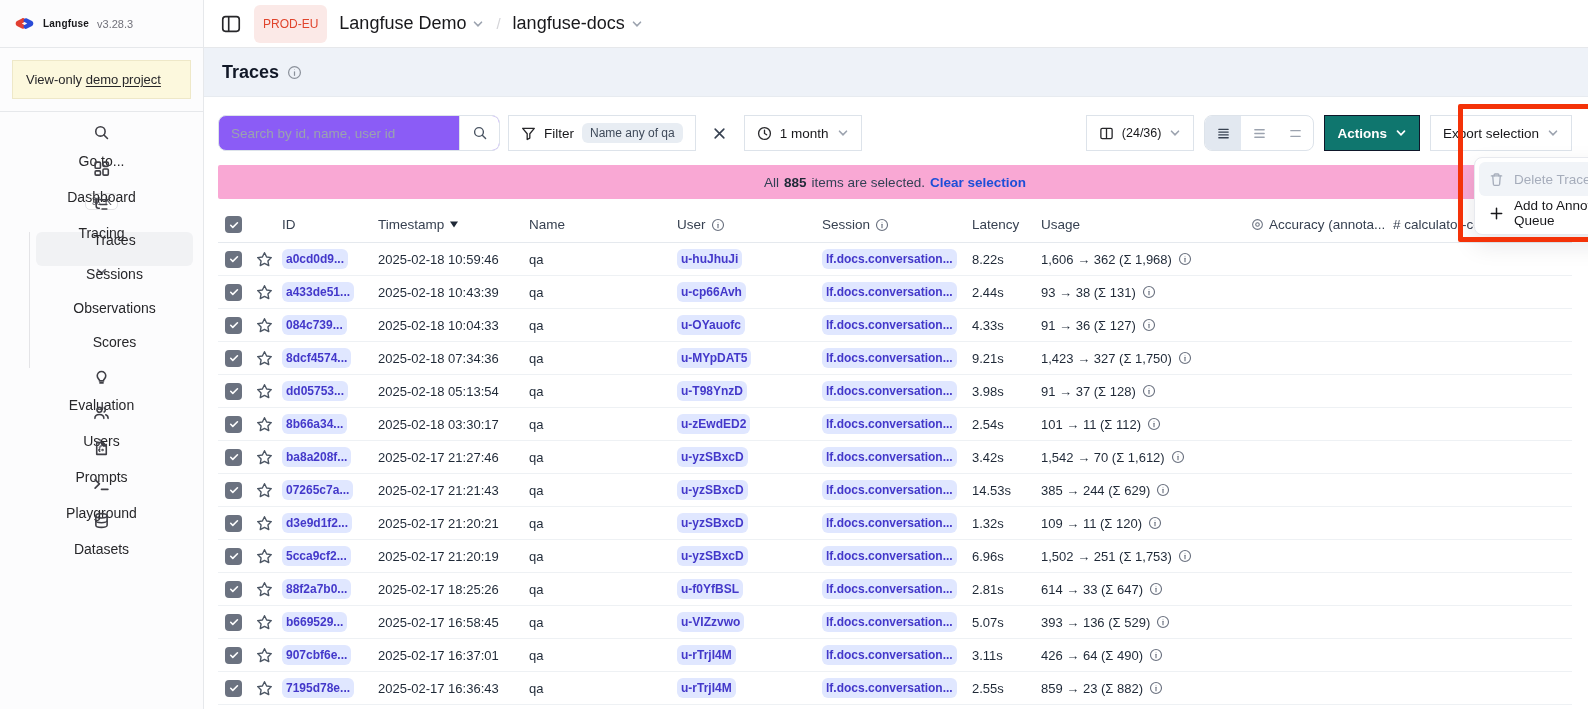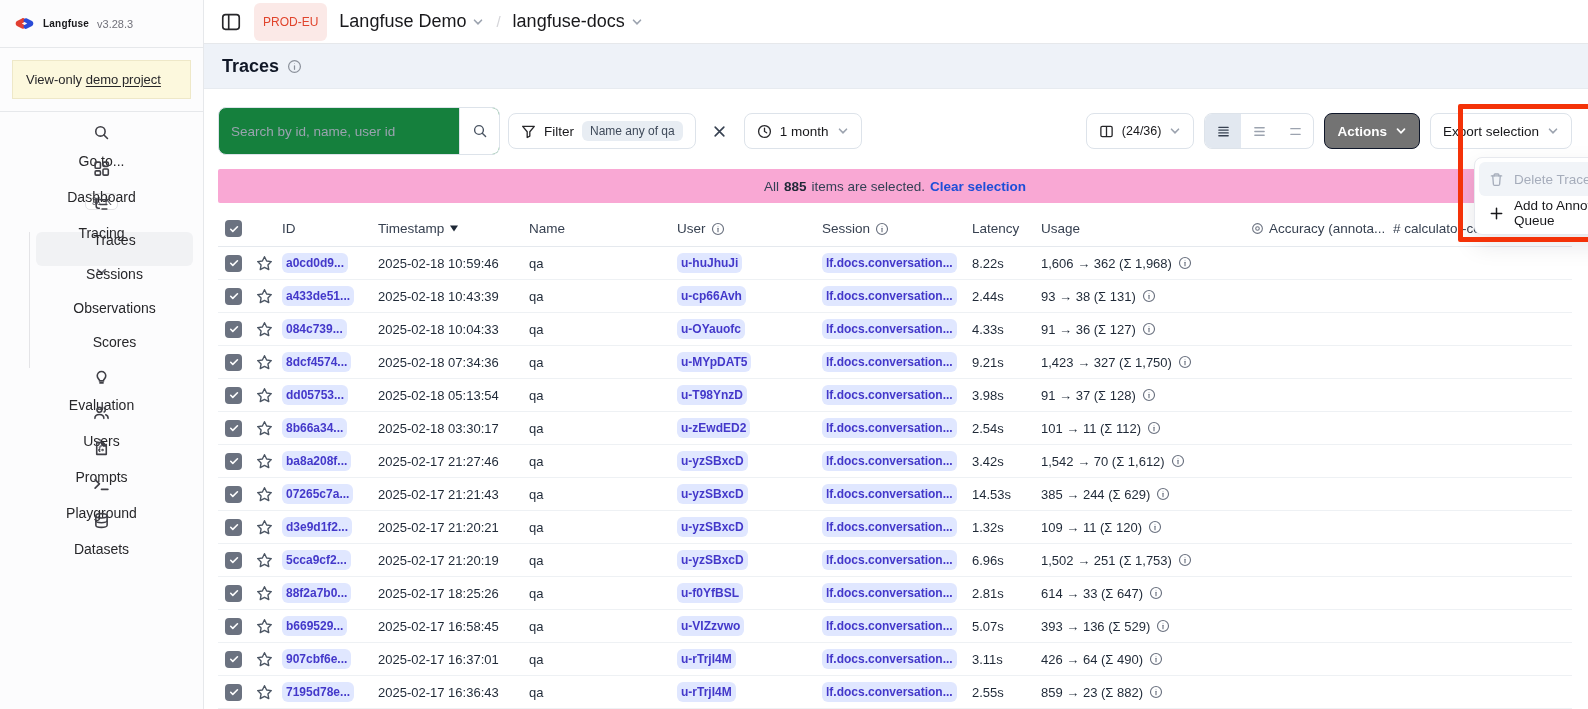--- a/index.html
+++ b/index.html
@@ -34,33 +34,33 @@
   .env-badge { background:#fbe9e7; color:#e0442c; font-size:12px; font-weight:500; border-radius:6px; padding:13px 9px; line-height:1; }
   .crumb { display:flex; align-items:center; gap:6px; font-size:18px; font-weight:500; color:#18181b; cursor:pointer; }
   .slash { color:#d4d4d8; font-size:15px; }
   .titlebar { height:49px; background:#eef2f8; border-bottom:1px solid #e7ebf0; display:flex; align-items:center; gap:8px; padding:0 18px; }
   .page-title { font-size:18px; font-weight:700; color:#111827; }
 
   .content { padding:18px 16px 0 14px; background:#fff; flex:1; }
 
   
   .toolbar { display:flex; align-items:center; gap:8px; }
-  .search-group { display:flex; width:282px; height:48px; border:1px solid #dde3ea; border-radius:8px; background:#15803d; overflow:hidden; }
+  .search-group { display:flex; width:282px; height:36px; border:1px solid #dde3ea; border-radius:8px; background:#8b5cf6; overflow:hidden; }
   .search-group input { flex:1; border:none; outline:none; padding:0 12px; font-size:13.5px; font-family:inherit; color:#18181b; background:transparent; }
   .search-group input::placeholder { color:#9aa3af; }
   .search-btn { width:40px; border-left:1px solid #dde3ea; display:flex; align-items:center; justify-content:center; cursor:pointer; background:#fff; }
-  .btn { height:36px; border:1px solid #dde3ea; border-radius:8px; background:#fff; display:inline-flex; align-items:center; gap:8px; padding:0 12px; font-size:13.5px; font-weight:500; color:#18181b; cursor:pointer; white-space:nowrap; }
+  .btn { height:36px; border:1px solid #dde3ea; border-radius:0; background:#fff; display:inline-flex; align-items:center; gap:8px; padding:0 12px; font-size:13.5px; font-weight:500; color:#18181b; cursor:pointer; white-space:nowrap; }
   .filter-chip { background:#e8edf3; border-radius:6px; padding:4px 8px; font-size:12px; font-weight:500; color:#3f4a5a; line-height:1; }
   .icon-btn { width:32px; height:36px; display:flex; align-items:center; justify-content:center; cursor:pointer; background:transparent; border:none; }
   .tb-right { margin-left:auto; display:flex; align-items:center; gap:10px; }
   .cols-label { font-size:12.5px; }
   .rh-group { display:flex; height:36px; border:1px solid #dde3ea; border-radius:8px; overflow:hidden; background:#fff; }
   .rh { width:36px; display:flex; align-items:center; justify-content:center; cursor:pointer; }
   .rh.active { background:#e2e8f0; }
-  .actions-btn { background:#737373; border-color:#0f172a; color:#fff; font-weight:600; }
+  .actions-btn { background:#0f766e; border-color:#0f172a; color:#fff; font-weight:600; }
 
   
   .banner { margin-top:14px; height:34px; background:#f9a8d4; border-radius:2px; display:flex; align-items:center; justify-content:center; gap:5px; font-size:13.5px; color:#334155; }
   .banner b { color:#1f2937; }
   .banner a { color:#1d4ed8; font-weight:700; text-decoration:none; cursor:pointer; }
 
   
   .table { margin-top:8px; }
   .grid { display:grid; grid-template-columns:38px 26px 96px 151px 148px 145px 150px 69px 210px 142px 150px minmax(0,1fr); align-items:center; }
   .thead { height:36px; border-bottom:1px solid #e5e9ee; color:#374151; font-size:13.5px; font-weight:500; }

